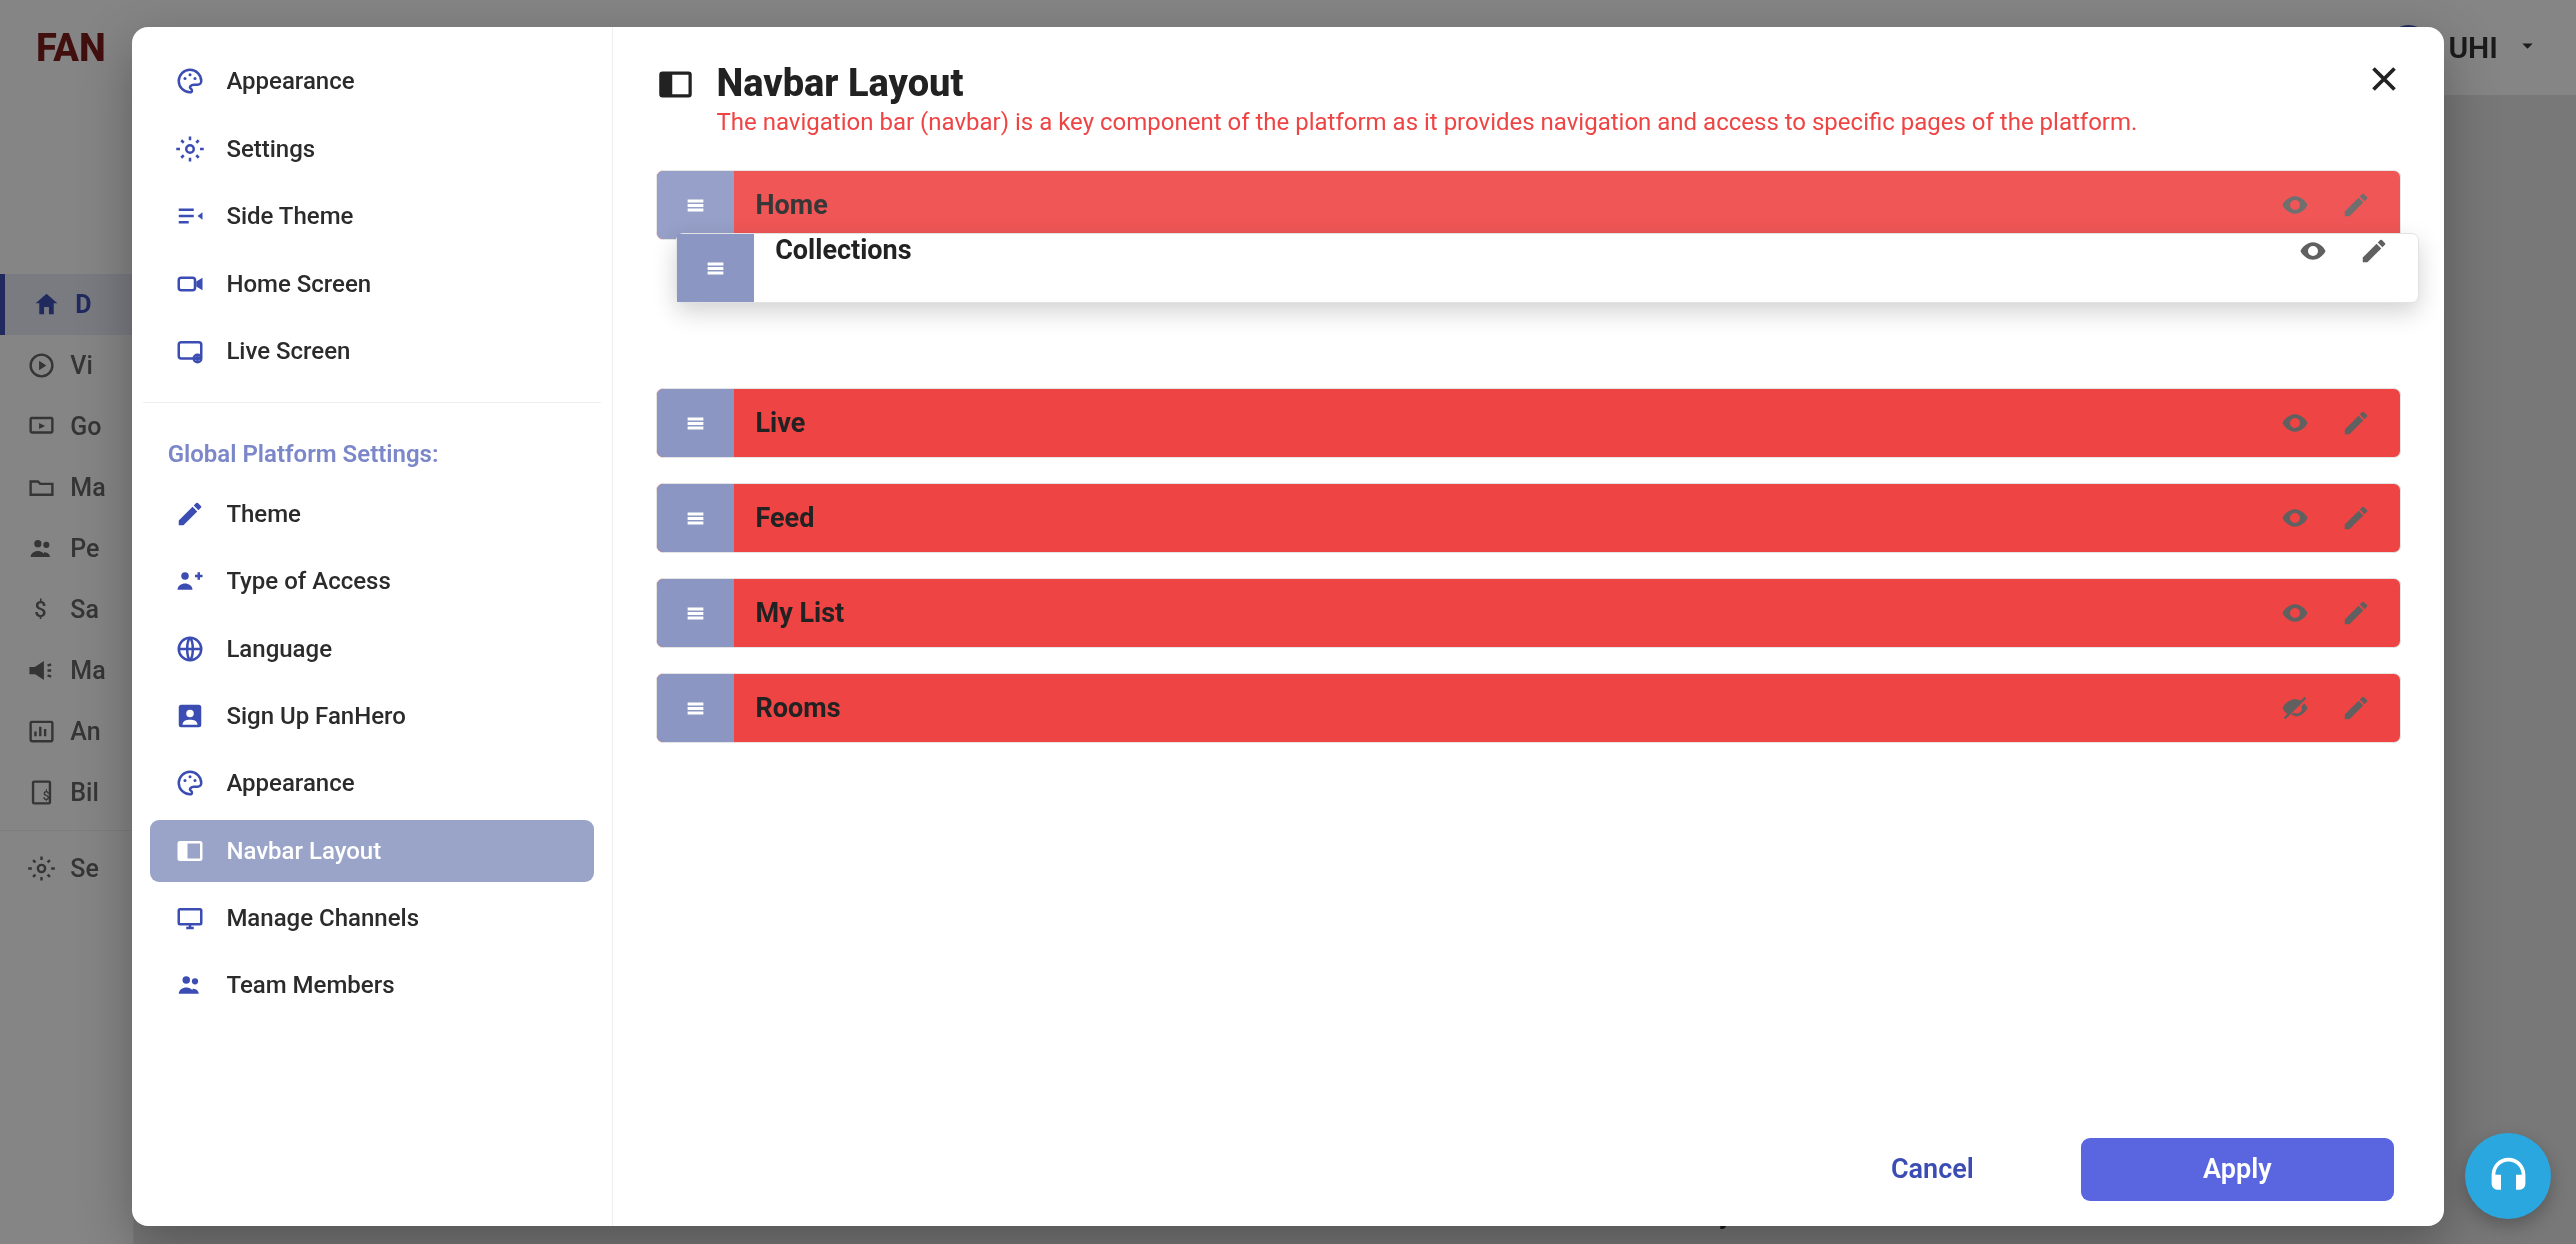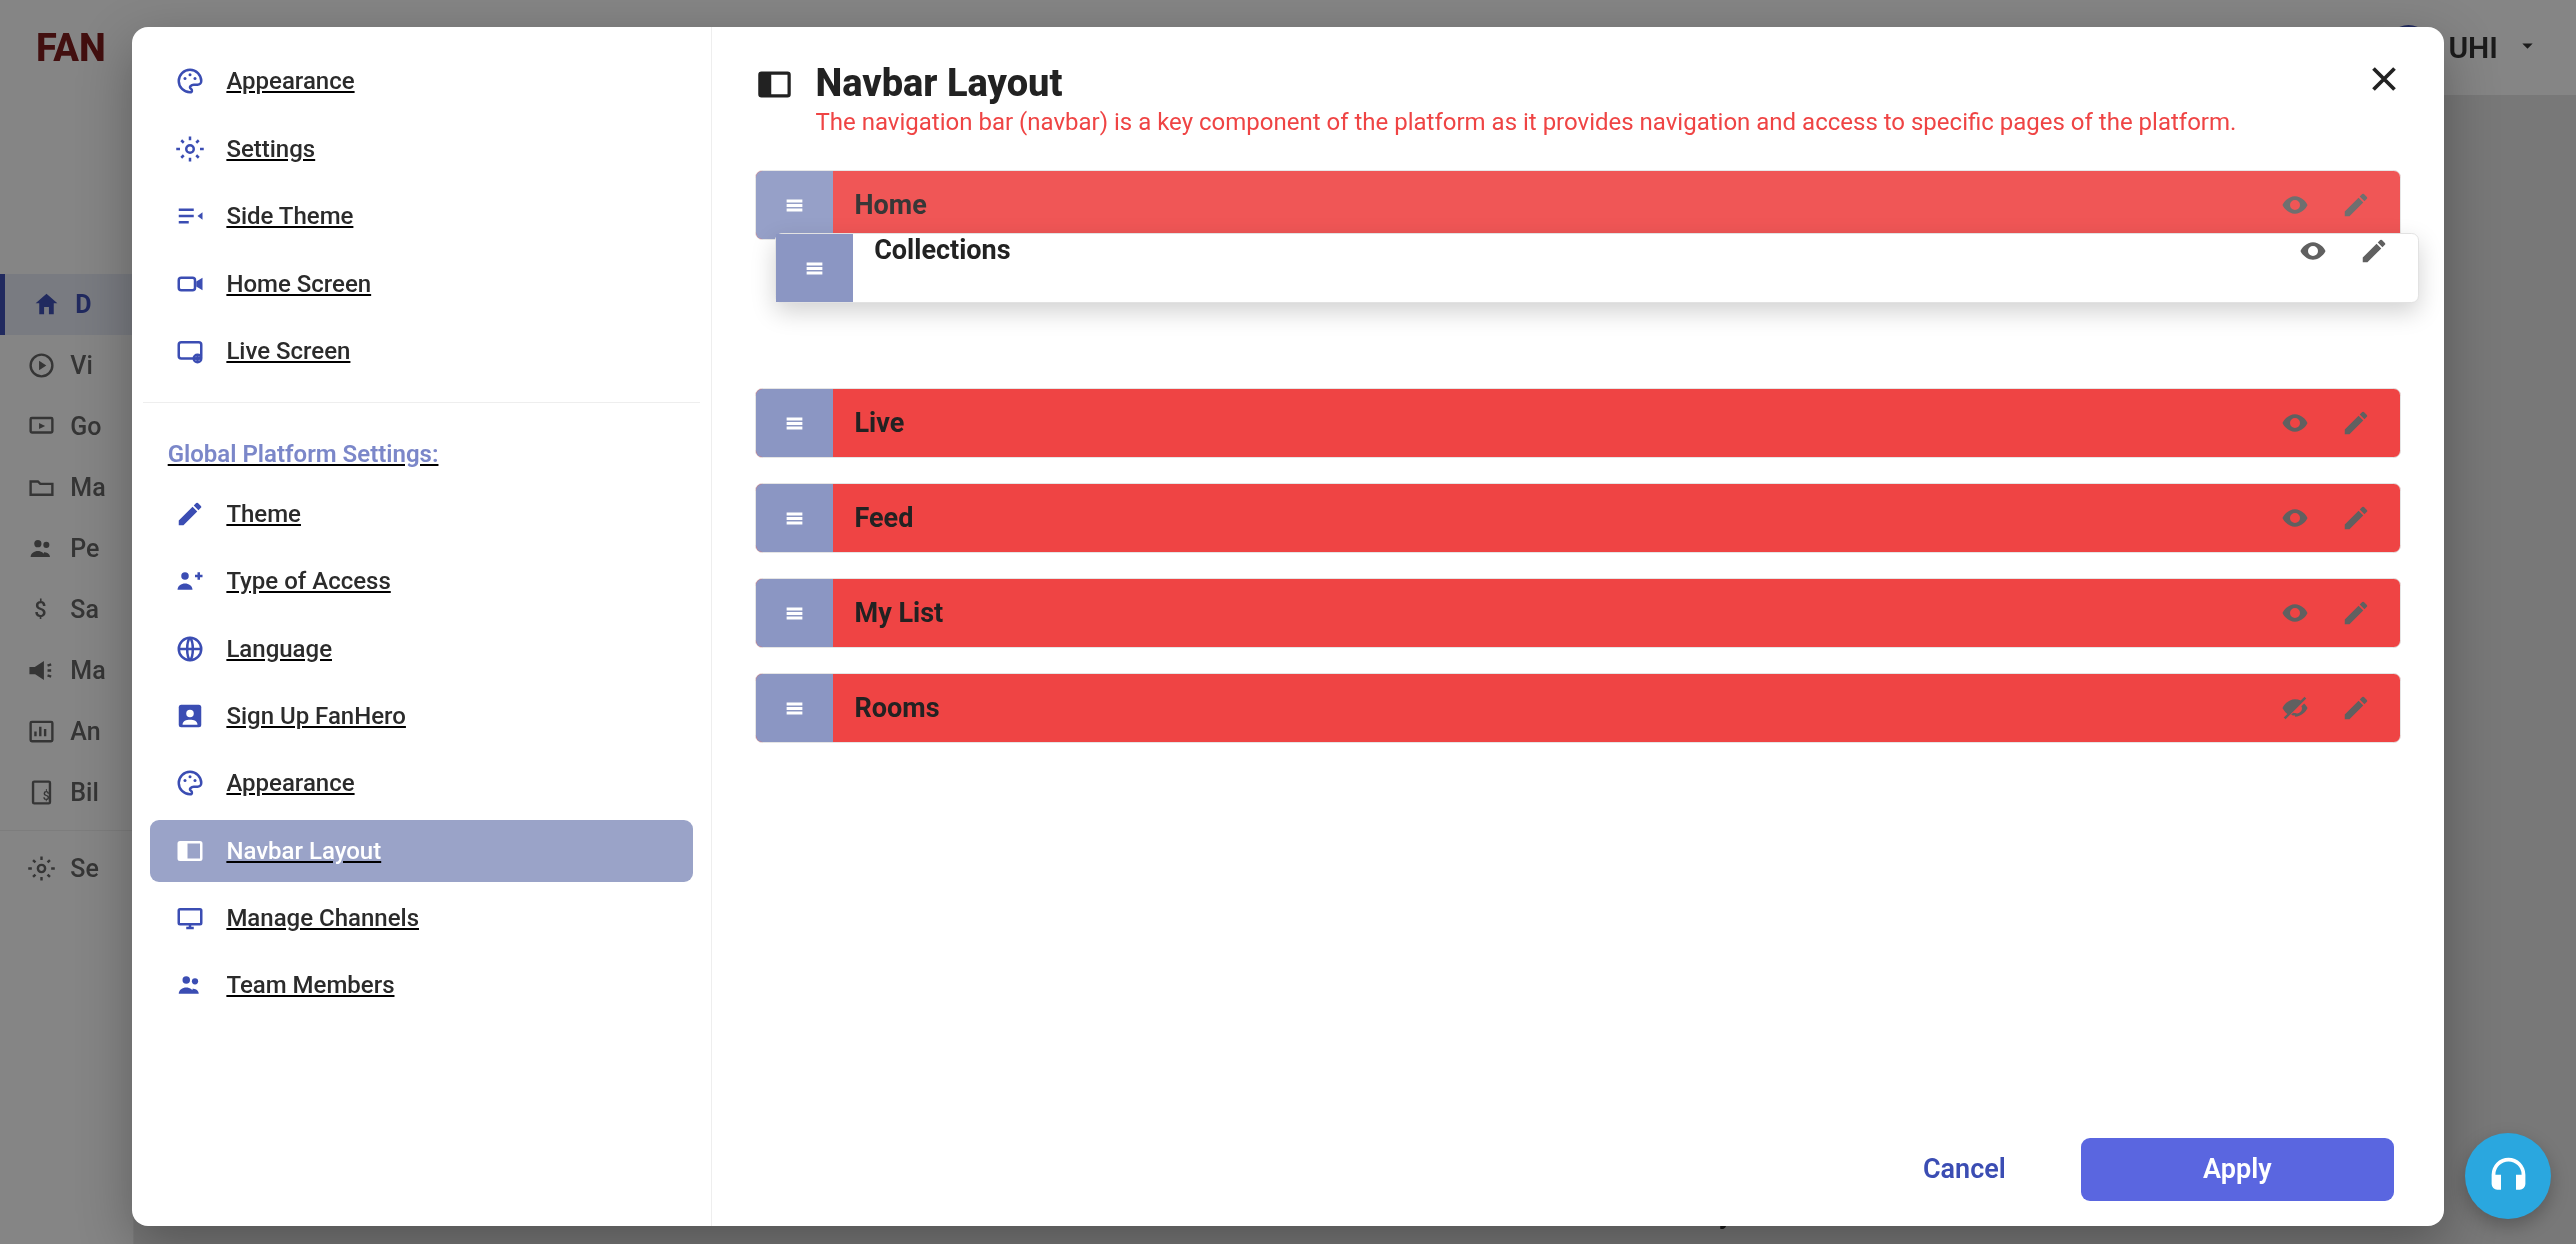--- a/index.html
+++ b/index.html
@@ -119,25 +119,24 @@
       right: 132px;
       bottom: 18px;
       background: #fff;
       border-radius: 16px;
       display: flex;
       overflow: hidden;
       box-shadow: 0 18px 54px rgba(0,0,0,0.3);
     }
     
     .modal-sidebar {
-      width: 580px;
+      width: 481px;
       border-right: 1.8px solid #eee;
       overflow-y: auto;
       padding: 18px 10.7px;
-      text-decoration: underline;
     }
     .modal-sidebar-section-label {
       padding: 18px 25px 9px;
       font-size: 24px;
       font-weight: 600;
       color: #7b87c9;
     }
     .side-item {
       display: flex;
       align-items: center;
@@ -307,20 +306,21 @@
       border: none;
     }
     .btn-cancel {
       color: #3b4db3;
       background: transparent;
     }
     .btn-apply {
       color: #fff;
       background: #5a66e0;
       min-width: 313px;
+      margin-left: 32px;
     }
     
     .help-fab {
       position: absolute;
       bottom: 25px;
       right: 25px;
       width: 86px;
       height: 86px;
       border-radius: 50%;
       background: #2aa7df;

